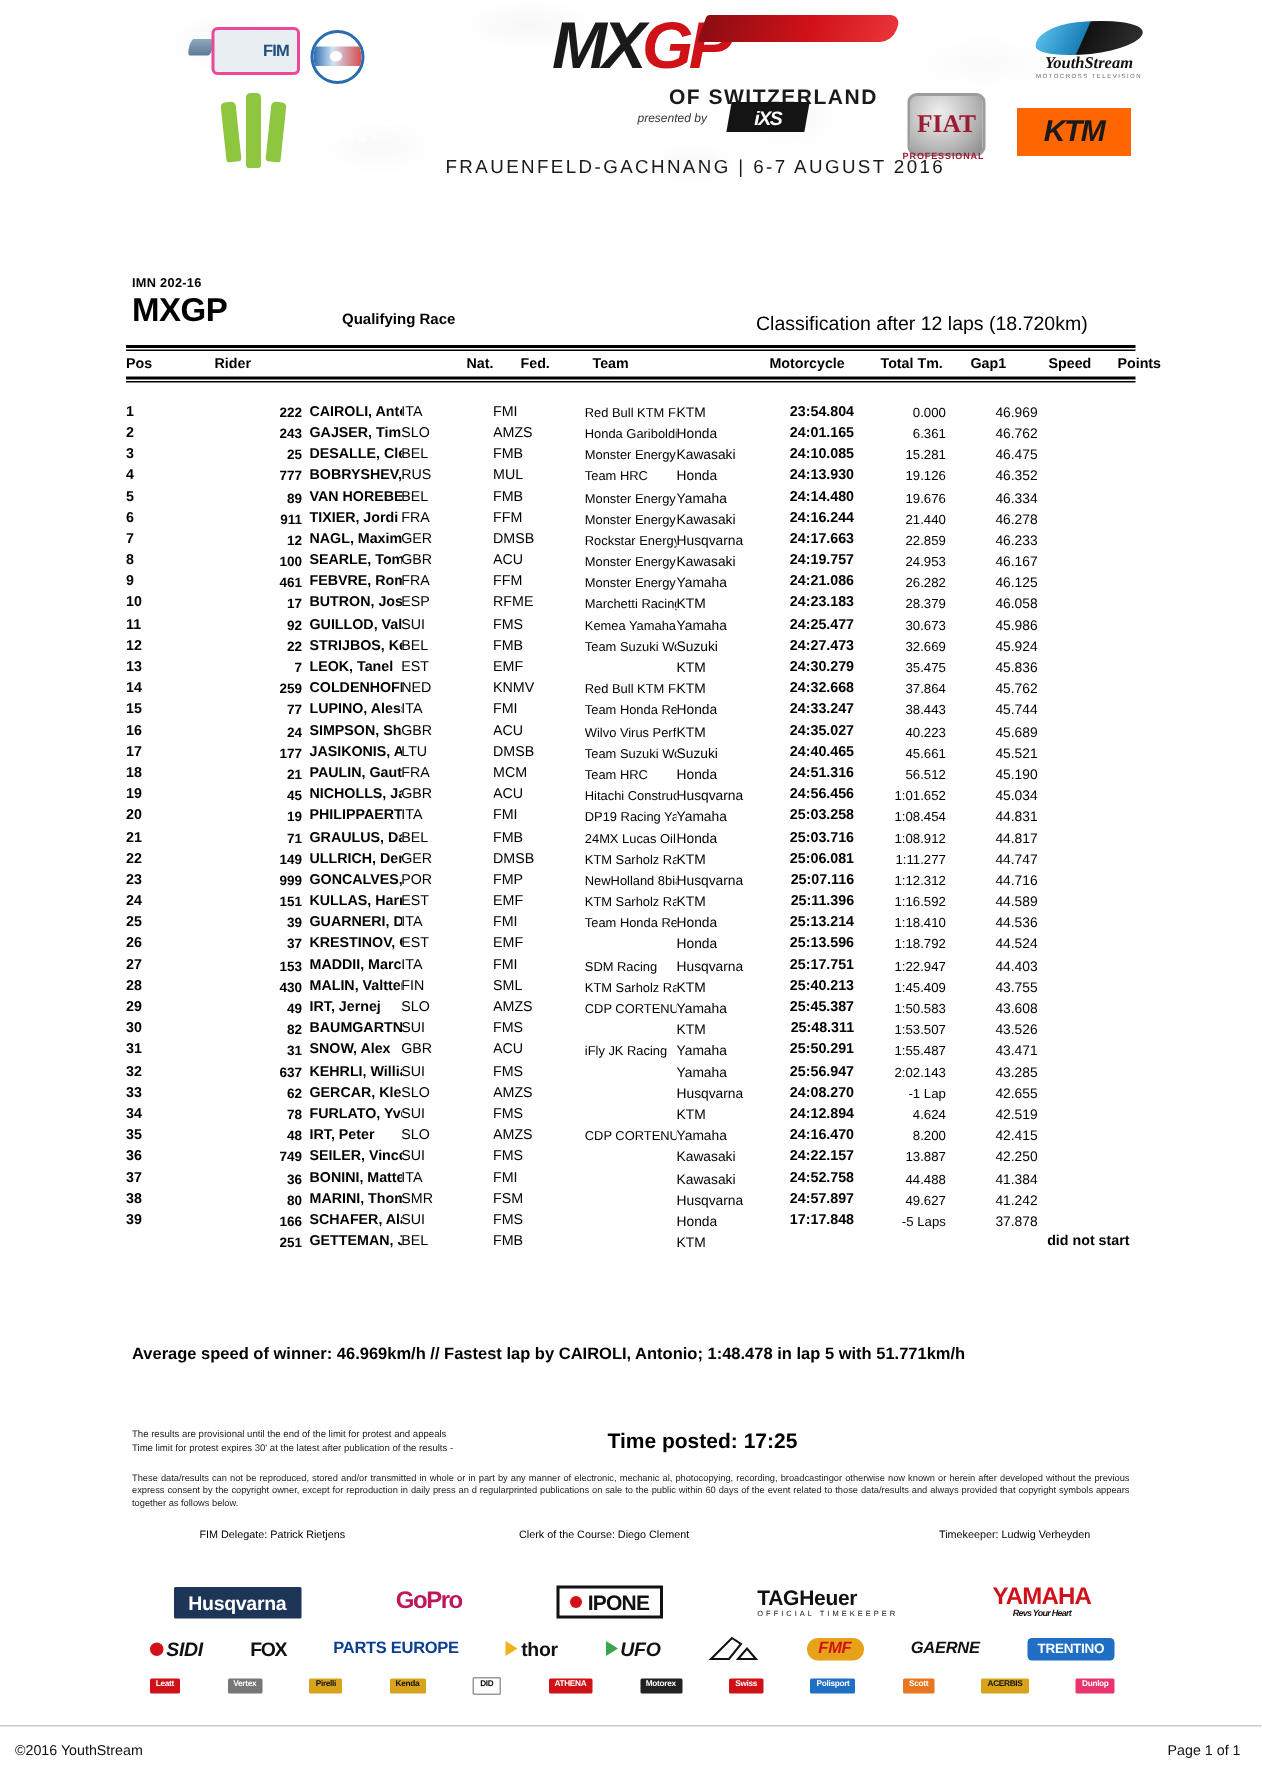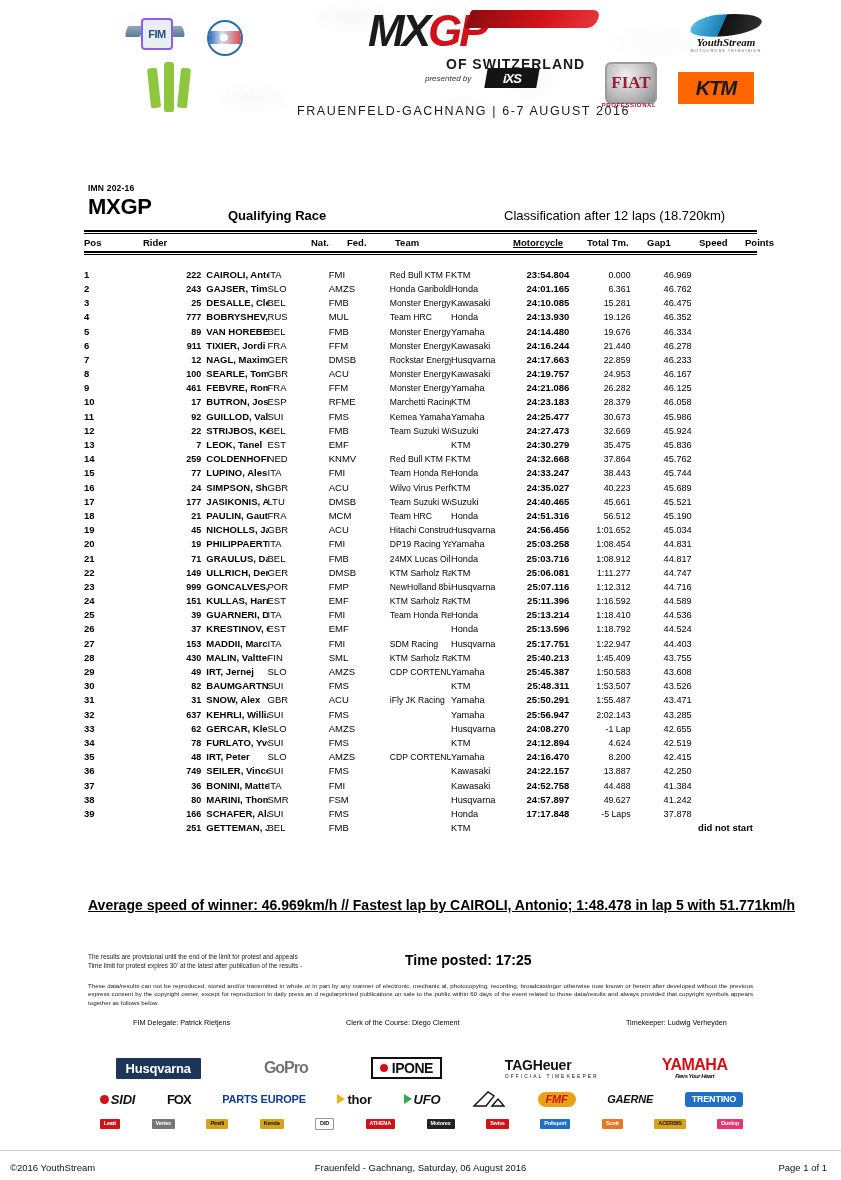--- a/index.html
+++ b/index.html
@@ -48,23 +48,23 @@
     width: 16px; height: 11px;
     background: linear-gradient(#8fa8bd, #5c7b96);
     border-radius: 2px / 6px;
   }
   .fim-wing.l { left: 0; transform: skewX(-14deg); }
   .fim-wing.r { right: 0; transform: skewX(14deg); }
   .fim-shield {
     position: absolute; left: 15px; top: 0;
     width: 28px; height: 28px;
     background: #e9eef3;
-    border: 2px solid #8b5cf6;
+    border: 2px solid #ec4899;
     border-radius: 4px;
-    display: flex; align-items: center; justify-content: center;
+    display: flex; align-items: center; justify-content: center; padding-left: 27px;
   }
   .fim-shield span {
     font-size: 11px; font-weight: bold; color: #1f4e79;
     letter-spacing: -0.5px; font-family: "Liberation Sans", sans-serif;
   }
 
   
   .swissfed-logo {
     position: absolute;
     left: 207px; top: 20px;
@@ -238,21 +238,21 @@
   .imn {
     position: absolute; left: 88px; top: 43px;
     font-size: 8.5px; font-weight: bold; letter-spacing: 0.2px;
   }
   .class-title {
     position: absolute; left: 88px; top: 54px;
     font-size: 22px; font-weight: bold; letter-spacing: -0.3px;
   }
   .race-title {
     position: absolute; left: 228px; top: 68px;
-    font-size: 13px; font-weight: bold;
+    font-size: 10px; font-weight: bold;
   }
   .classification {
     position: absolute; left: 504px; top: 68px;
     font-size: 13px;
   }
 
   
   .tbl-wrap {
     position: absolute;
     left: 84px; top: 90px;
@@ -288,32 +288,32 @@
   .c-team   { width: 118px; font-size: 8.6px; }
   .c-moto   { width: 74px; font-size: 9.2px; }
   .c-time   { width: 56px; text-align: right; font-weight: bold; padding-right: 4px !important; }
   .c-gap    { width: 48px; text-align: right; font-size: 8.8px; padding-right: 4px !important; }
   .c-speed  { width: 42px; text-align: right; font-size: 9.2px; padding-right: 4px !important; }
   .c-points { width: 29px; text-align: right; }
 
   th.c-num { font-weight: bold; }
   th.c-team, th.c-moto { text-align: right; padding-right: 8px; }
   th.c-time, th.c-gap, th.c-speed, th.c-points { text-align: right; padding-right: 4px; }
-  th.c-moto { padding-right: 12px; text-decoration: underline; }
+  th.c-moto { padding-right: 12px; }
 
   .spacer-row td { height: 9px; padding: 0; }
 
   .dns-cell {
     font-weight: bold;
     font-size: 9.5px;
   }
 
   .avg-line {
     position: absolute; left: 88px; top: 757px;
-    font-size: 14px; font-weight: bold; text-decoration: underline;
+    font-size: 11px; font-weight: bold;
   }
 
   
   .prov {
     position: absolute; left: 88px; top: 812px;
     font-size: 6.4px; line-height: 9px; color: #1a1a1a;
     width: 280px;
   }
   .time-posted {
     position: absolute; left: 405px; top: 812px;
@@ -344,21 +344,21 @@
   .sp-row.r1 { height: 26px; }
   .sp-row.r2 { height: 24px; }
   .sp-row.r3 { height: 14px; }
 
   .sp {
     display: flex; align-items: center; justify-content: center;
     font-weight: bold; letter-spacing: -0.2px;
     line-height: 1;
   }
   .sp-husq { background:#1d3557; color:#fff; font-size:13px; padding:4px 10px; border-radius:1px; }
-  .sp-gopro { color:#737373; font-size:16px; letter-spacing:-1px; }
+  .sp-gopro { color:#be185d; font-size:16px; letter-spacing:-1px; }
   .sp-gopro em { font-style: normal; }
   .sp-ipone { border:2px solid #111; color:#111; font-size:14px; padding:2px 7px; letter-spacing:-0.5px;}
   .sp-ipone .dot { display:inline-block; width:8px;height:8px;border-radius:50%;background:#d01218;margin-right:4px;}
   .sp-tag { color:#111; font-size:14px; }
   .sp-tag .sub { display:block; font-size:5px; letter-spacing:2px; font-weight:normal; text-align:center; margin-top:2px;}
   .sp-yamaha { color:#d01218; font-size:16px; letter-spacing:-0.5px;}
   .sp-yamaha .sub { display:block; font-size:6px; color:#111; font-style:italic; text-align:center;}
 
   .sp-sidi { color:#111; font-size:13px; font-style:italic;}
   .sp-sidi .dot{display:inline-block;width:9px;height:9px;border-radius:50%;background:#d01218;margin-right:2px;}
@@ -1098,15 +1098,14 @@
         <div class="sp sp-mini mini-org">Scott</div>
         <div class="sp sp-mini mini-gold">ACERBIS</div>
         <div class="sp sp-mini mini-pink">Dunlop</div>
       </div>
   </div>
 </div>
 
 <div class="page-footer">
   <div class="pf-rule"></div>
   <div class="pf-text pf-left">©2016 YouthStream</div>
-  <div class="pf-text pf-center">Frauenfeld - Gachnang, Saturday, 06 August 2016</div>
   <div class="pf-text pf-right">Page 1 of 1</div>
 </div>
 
 </body></html>

